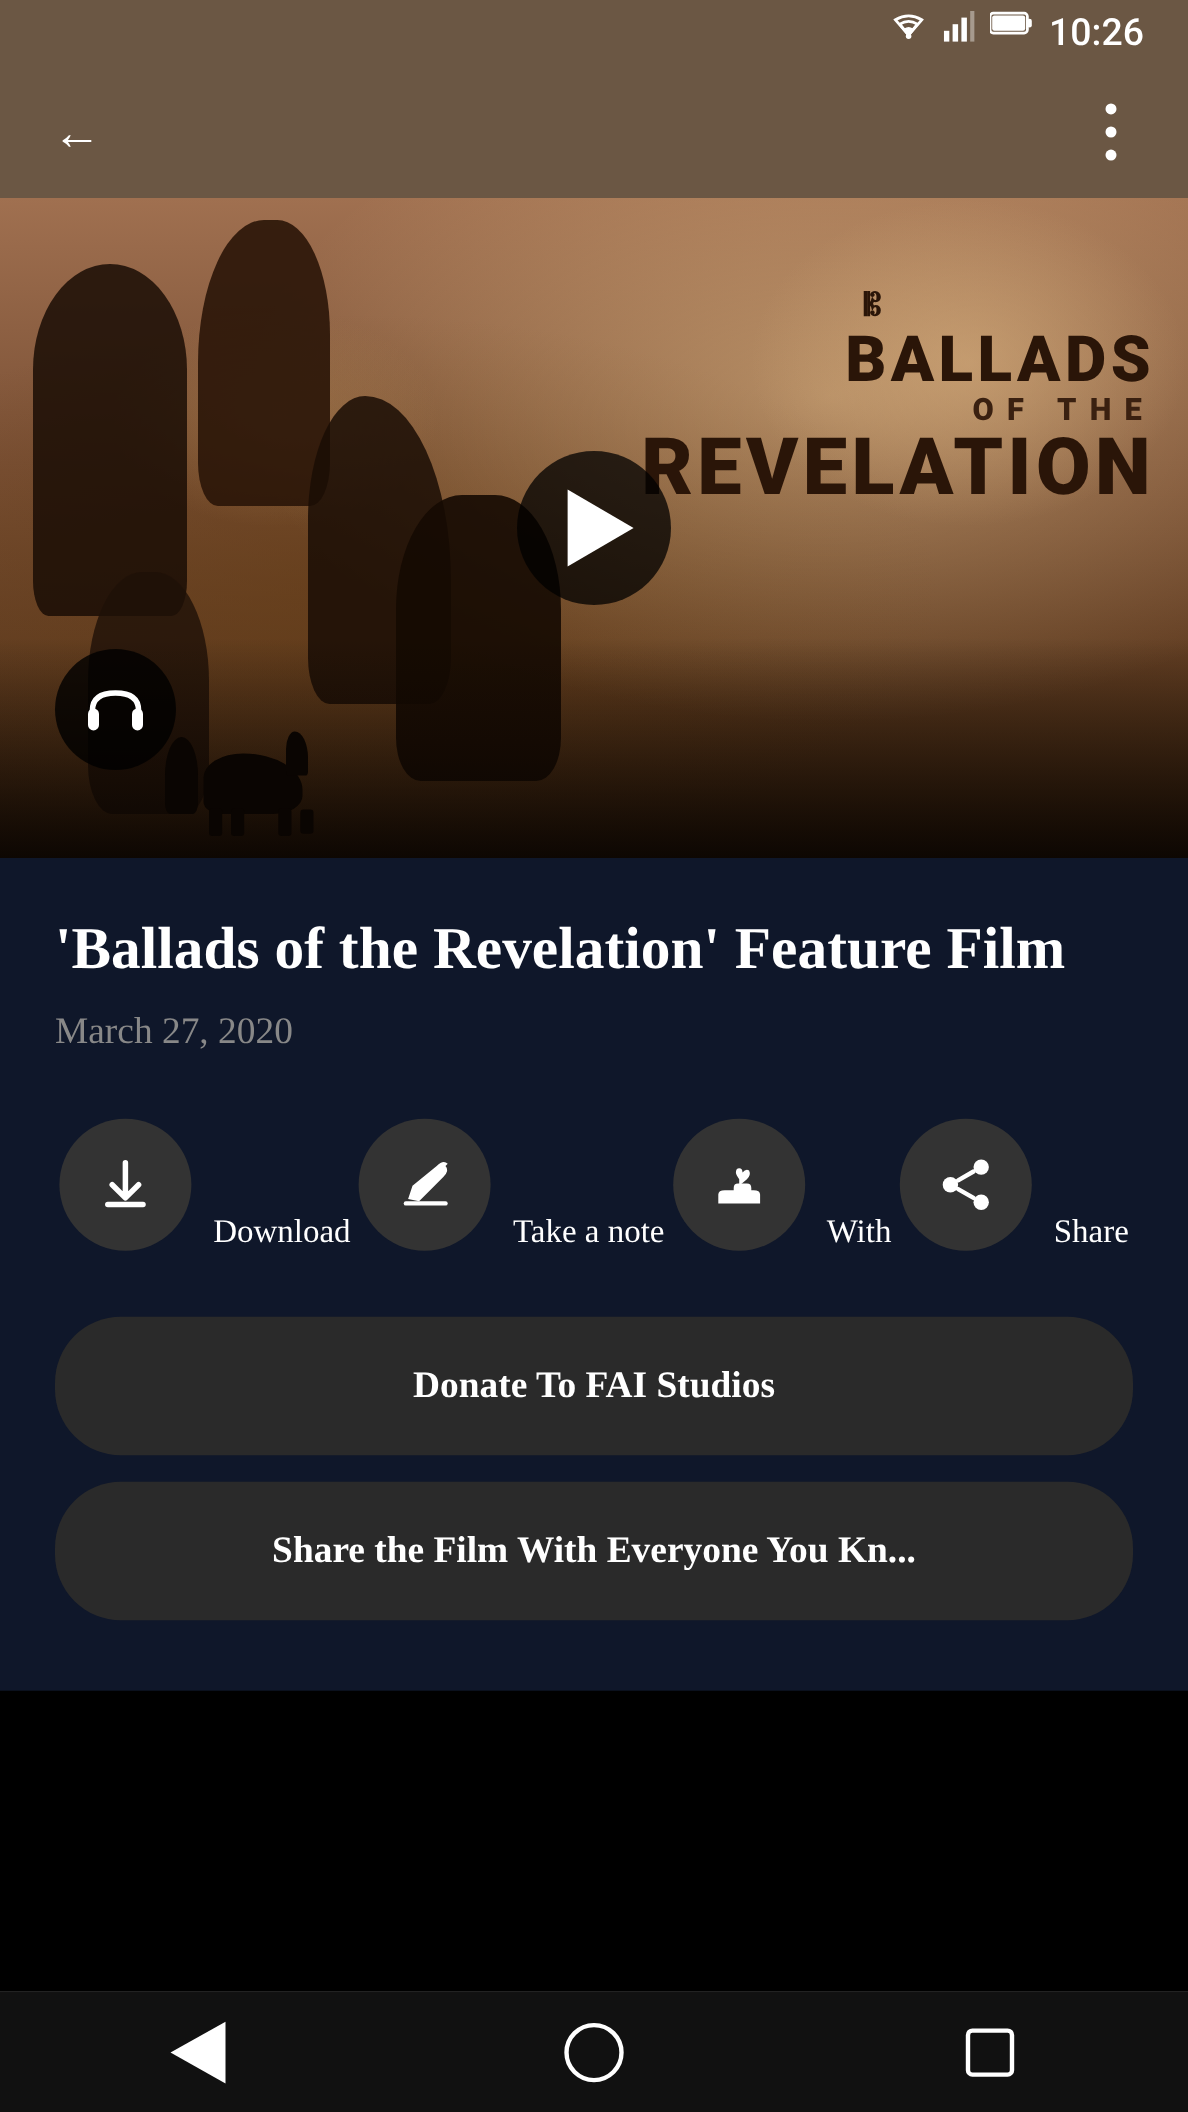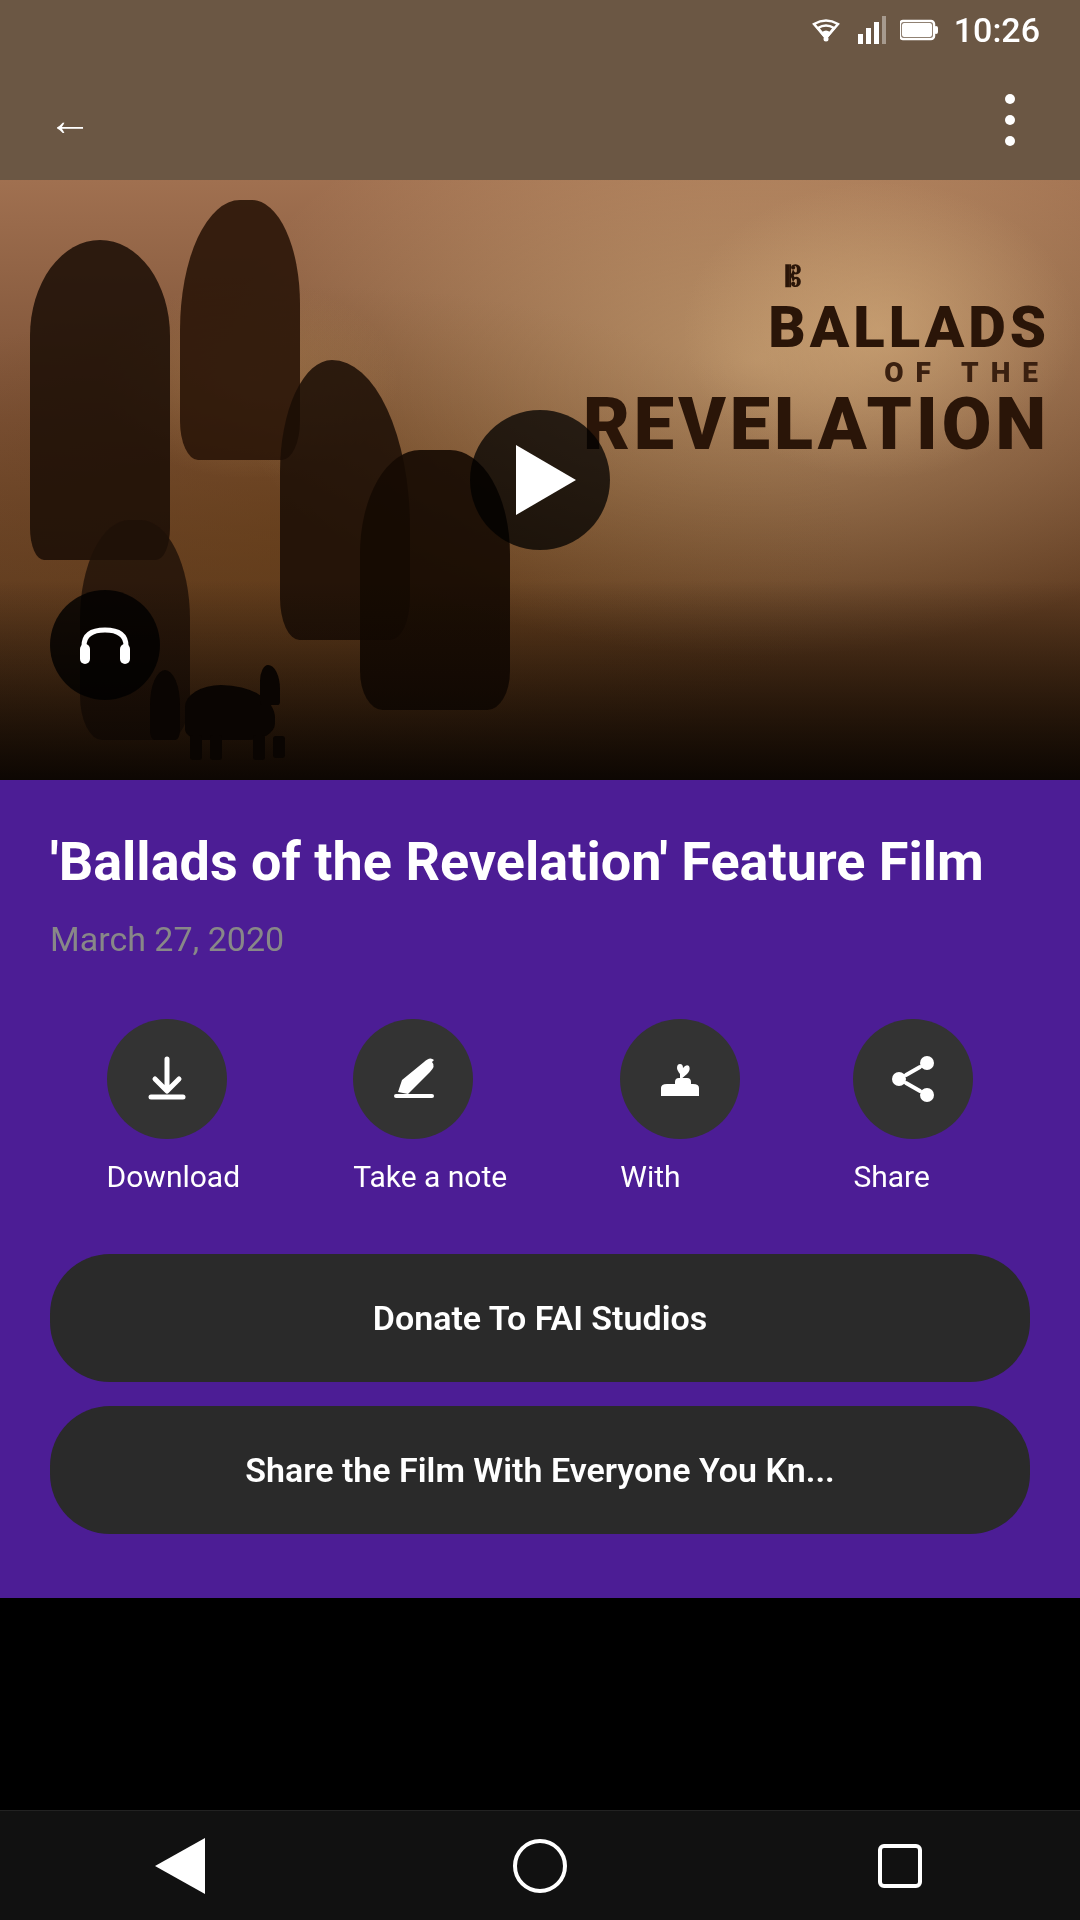--- a/index.html
+++ b/index.html
@@ -20,21 +20,20 @@
       height: 60px;
       display: flex;
       align-items: center;
       justify-content: flex-end;
       padding: 0 40px;
       gap: 20px;
     }
 
     .status-icons {
       display: flex;
-      align-items: center;
       gap: 14px;
     }
 
     .status-time {
       font-size: 34px;
       font-weight: 500;
       color: #fff;
     }
 
     
@@ -211,22 +210,23 @@
       background: rgba(0,0,0,0.8);
       border-radius: 50%;
       display: flex;
       align-items: center;
       justify-content: center;
       cursor: pointer;
     }
 
     
     .content-area {
-      background: #4c1d95;
+      background: #0f172a;
       padding: 50px 50px 40px;
+      font-family: Liberation Serif, serif;
     }
 
     .film-title {
       font-size: 54px;
       font-weight: 700;
       line-height: 1.2;
       color: #fff;
       margin-bottom: 24px;
     }
 
@@ -239,22 +239,22 @@
     
     .action-row {
       display: flex;
       justify-content: space-around;
       align-items: center;
       margin-bottom: 60px;
     }
 
     .action-item {
       display: flex;
-      flex-direction: column;
-      align-items: flex-start;
+      flex-direction: row;
+      align-items: flex-end;
       gap: 20px;
       cursor: pointer;
     }
 
     .action-circle {
       width: 120px;
       height: 120px;
       background: #333;
       border-radius: 50%;
       display: flex;

